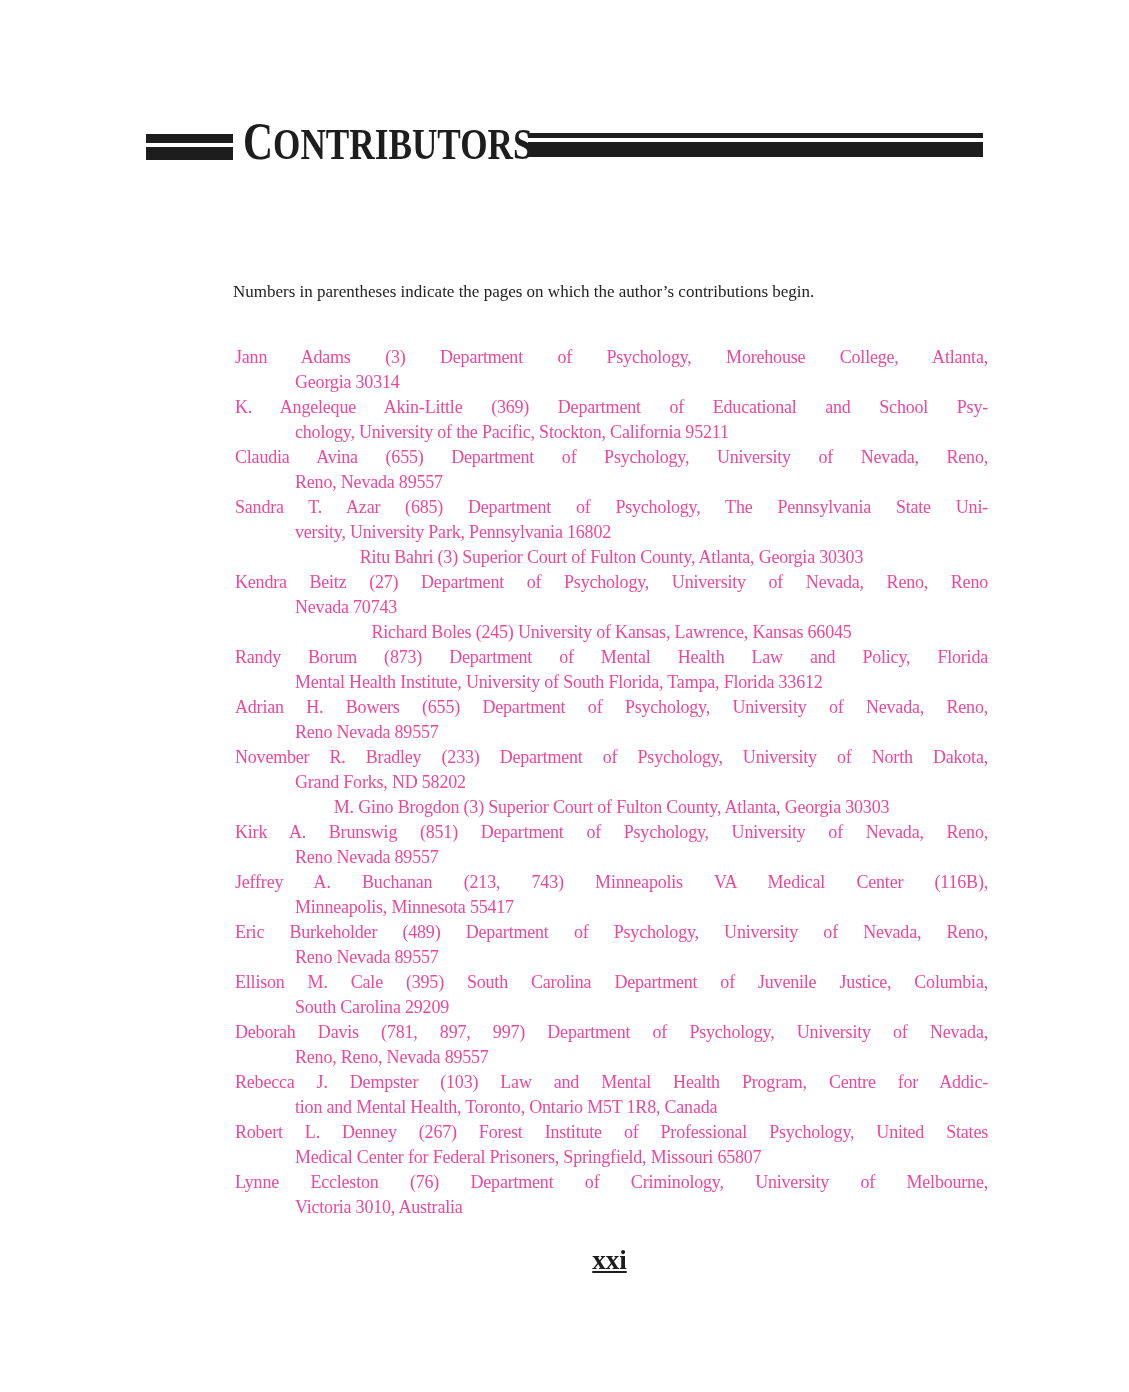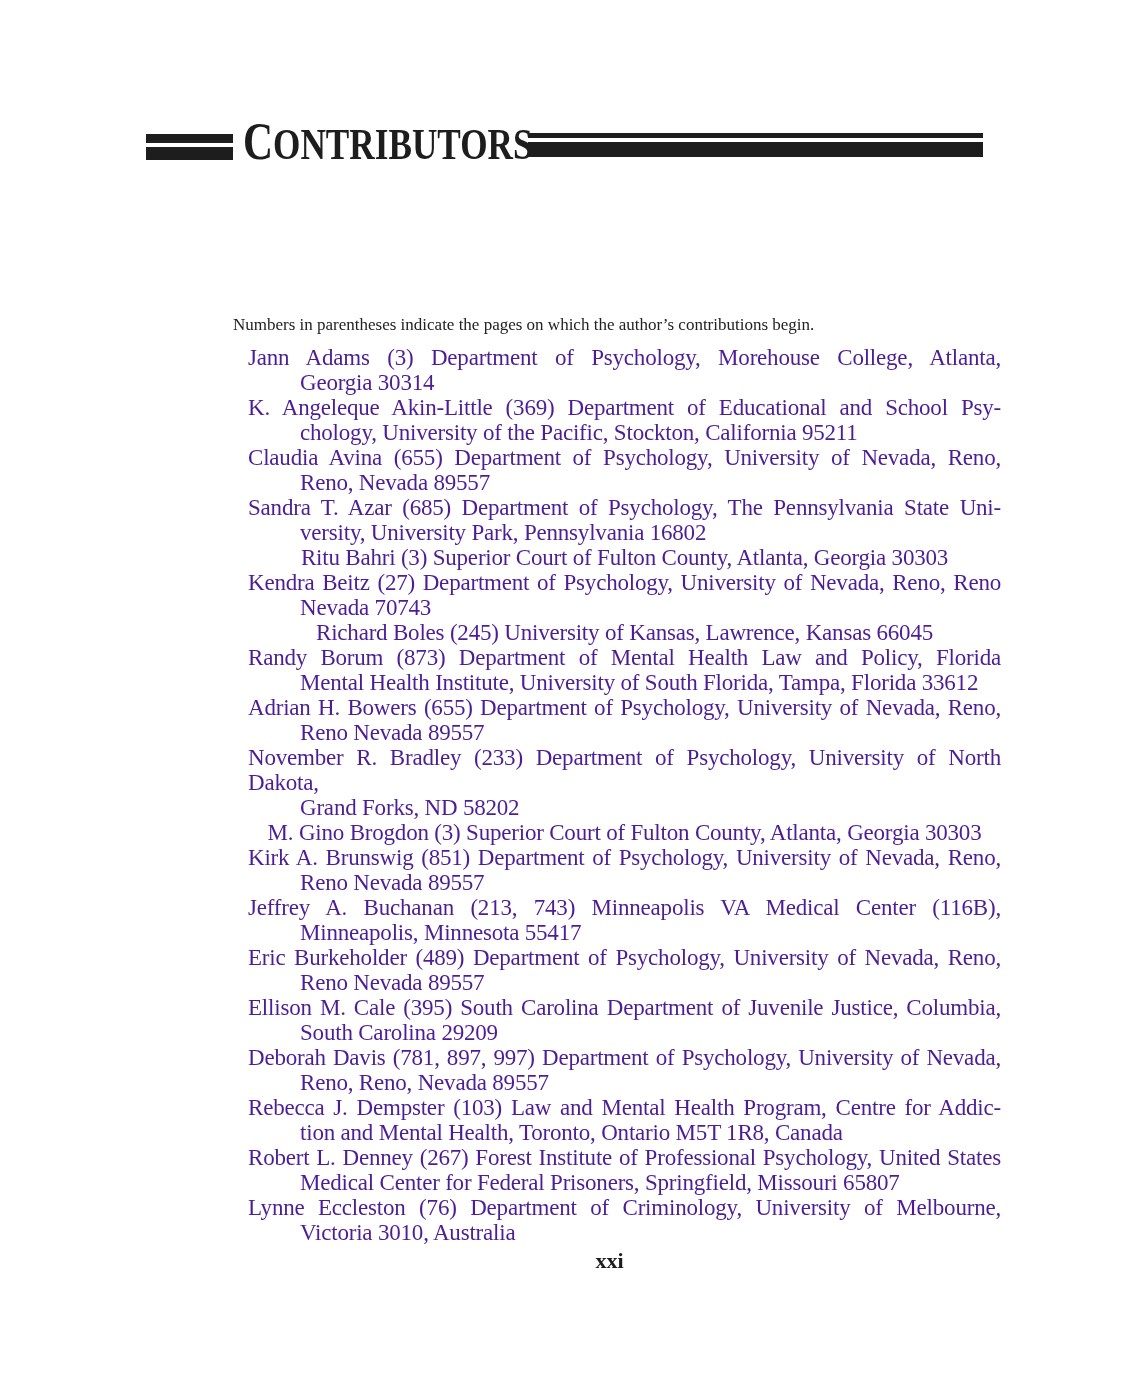--- a/index.html
+++ b/index.html
@@ -28,40 +28,40 @@
     margin: 0; padding: 0;
     font-size: 52px; line-height: 52px; font-weight: bold;
     letter-spacing: 0px; white-space: nowrap;
     transform: scaleX(0.80); transform-origin: left center;
     color: #1d1d1d;
   }
   h1.chapter-title .title-rest { font-size: 44px; }
 
   
   .intro-note {
-    position: absolute; left: 233px; top: 314px; width: 753px;
+    position: absolute; left: 233px; top: 281px; width: 753px;
     margin: 0; font-size: 17px; line-height: 22px; color: #222;
   }
 
   
   .contributor-list {
-    position: absolute; left: 248px; top: 345px; width: 753px;
-    font-size: 23px; line-height: 25px; letter-spacing: -0.2px;
-    color: #4c1d95;
+    position: absolute; left: 235px; top: 345px; width: 753px;
+    font-size: 18px; line-height: 25px; letter-spacing: -0.2px;
+    color: #ec4899;
   }
   .entry { padding-left: 52px; }
-  .entry .line { white-space: normal; }
+  .entry .line { white-space: normal; margin-left: 8px; }
   .entry .line.first { margin-left: -52px; text-align: center; }
   .entry .line.stretch { text-align: justify; text-align-last: justify; }
 
   
   .folio {
     position: absolute; left: 233px; top: 1248px; width: 753px;
     text-align: center; font-weight: bold;
-    font-size: 22px; line-height: 25px;
+    font-size: 27px; line-height: 25px; text-decoration: underline;
   }
 </style>
 </head>
 <body>
 
 <div class="page">
 
   <div class="rule rule-left">
     <span class="bar bar-top"></span>
     <span class="bar bar-bottom"></span>

